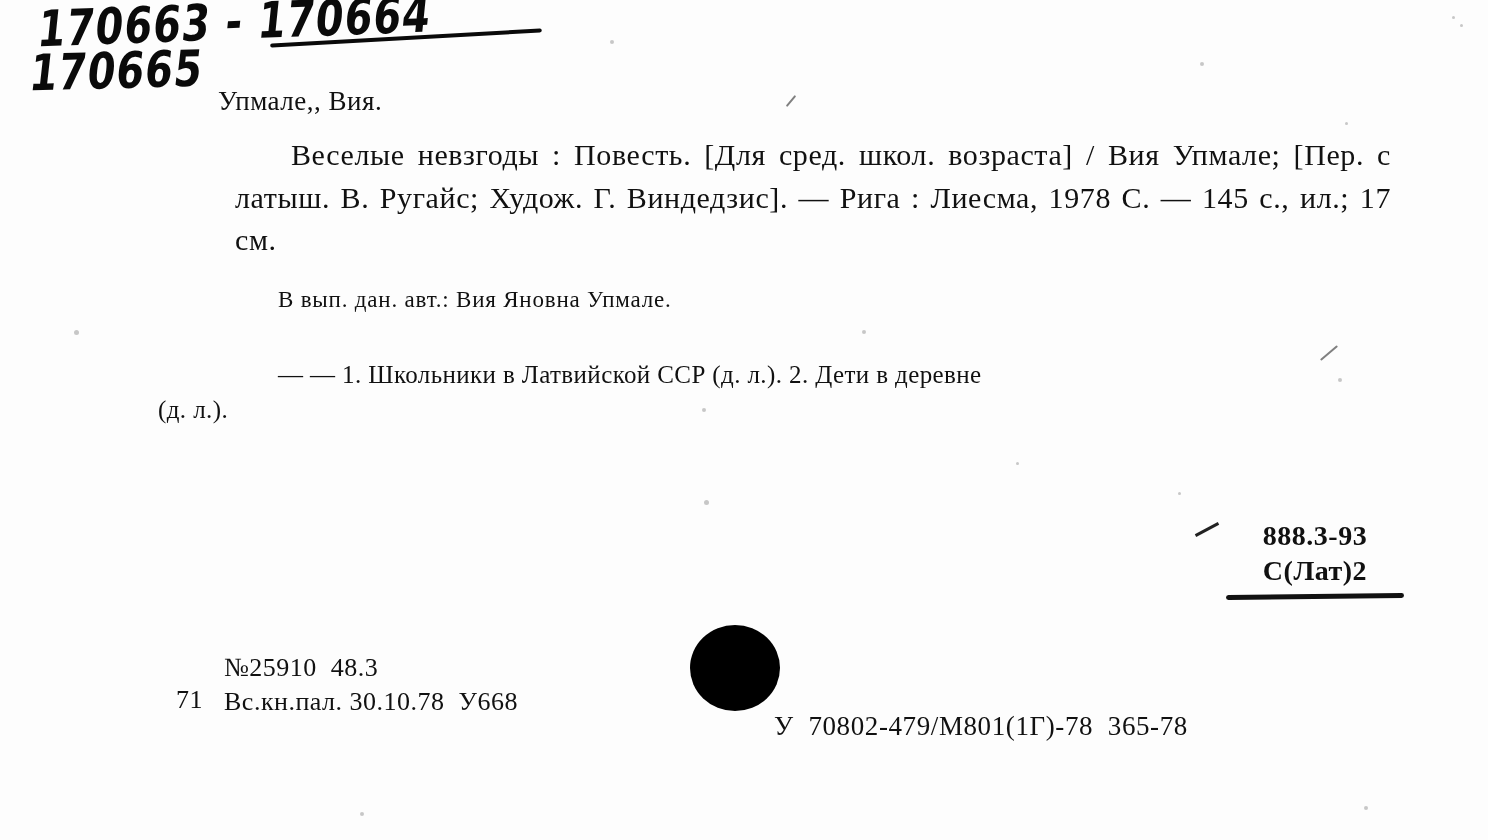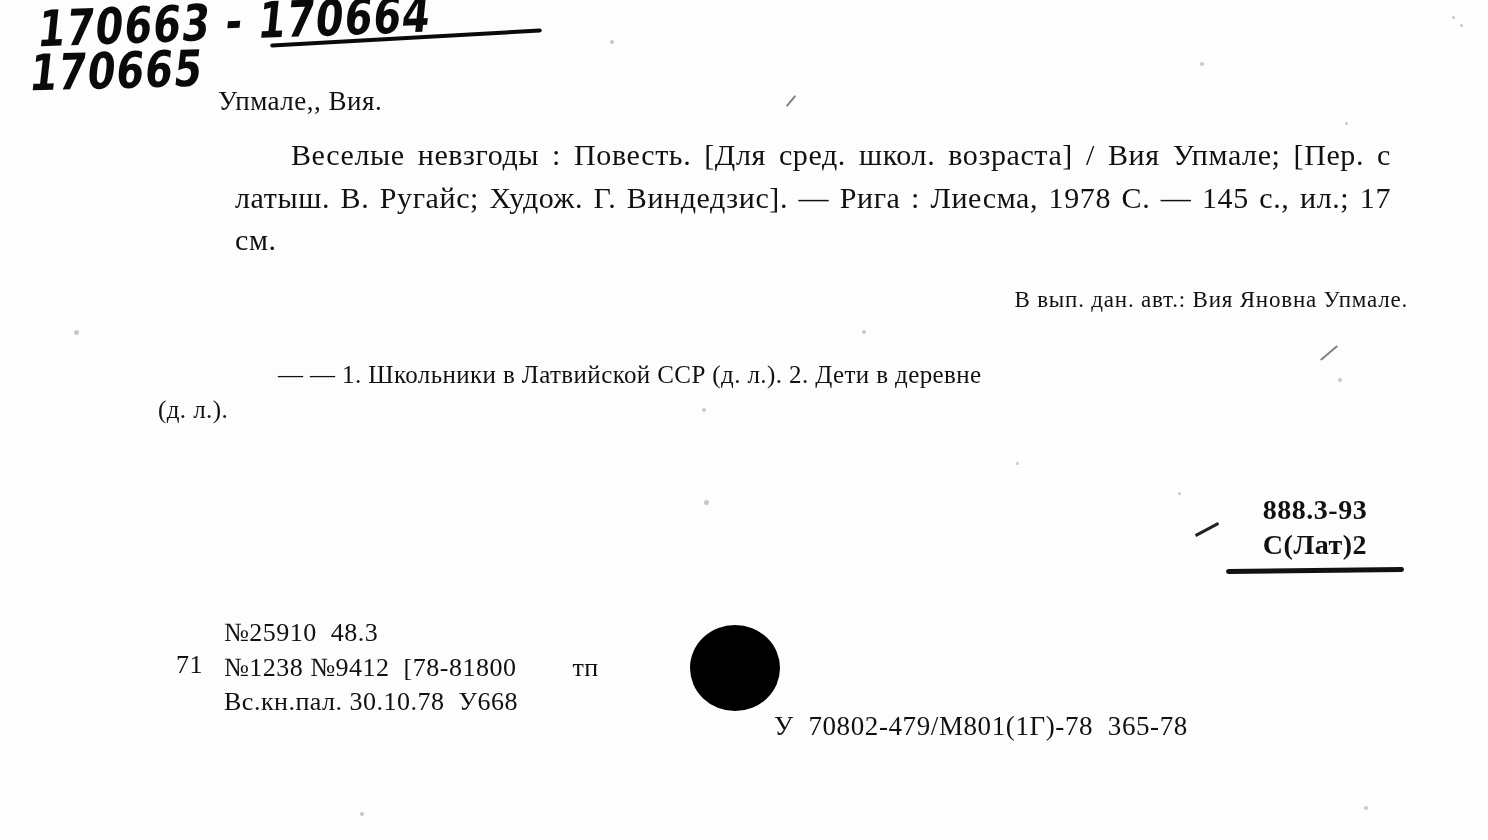--- a/index.html
+++ b/index.html
@@ -82,36 +82,36 @@
     width: 56px;
   }
 
   .note {
     font-size: 23px;
     letter-spacing: 0.8px;
     margin: 0;
     padding-left: 60px;
     line-height: 1.55;
   }
-  #notes-block { margin-top: 20px; text-align: right; }
+  #notes-block { margin-top: 20px; }
 
   #subjects {
     margin-top: 40px;
     font-size: 25px;
     line-height: 1.4;
     letter-spacing: 0.4px;
   }
   #subjects .ind { display: inline-block; width: 60px; }
   #subjects .cont { display: block; margin-left: -60px; }
 
   
   #classification {
     position: absolute;
     right: 84px;
-    top: 492px;
+    top: 518px;
     text-align: center;
     font-size: 28px;
     font-weight: 700;
     letter-spacing: 0.5px;
     line-height: 1.25;
   }
   #class-rule {
     margin-top: 6px;
     height: 5px;
     width: 178px;
@@ -210,21 +210,20 @@
   <div id="class-tick"></div>
   <div id="classification">
     <div>888.3-93</div>
     <div>С(Лат)2</div>
     <div id="class-rule"></div>
   </div>
 
   <div id="print-block">
     <div class="sig">71</div>
     <div class="row">№25910  48.3</div>
-    <div class="row">№1238 №9412  [78-81800        тп</div>
     <div class="row">Вс.кн.пал. 30.10.78  У668</div>
   </div>
 
   <div id="blot"></div>
 
   <div id="imprint-line">У  70802-479/М801(1Г)-78  365-78</div>
 
   <span class="speck" style="left:610px; top:40px; width:4px; height:4px;"></span>
   <span class="speck" style="left:1200px; top:62px; width:4px; height:4px;"></span>
   <span class="speck" style="left:1345px; top:122px; width:3px; height:3px;"></span>

